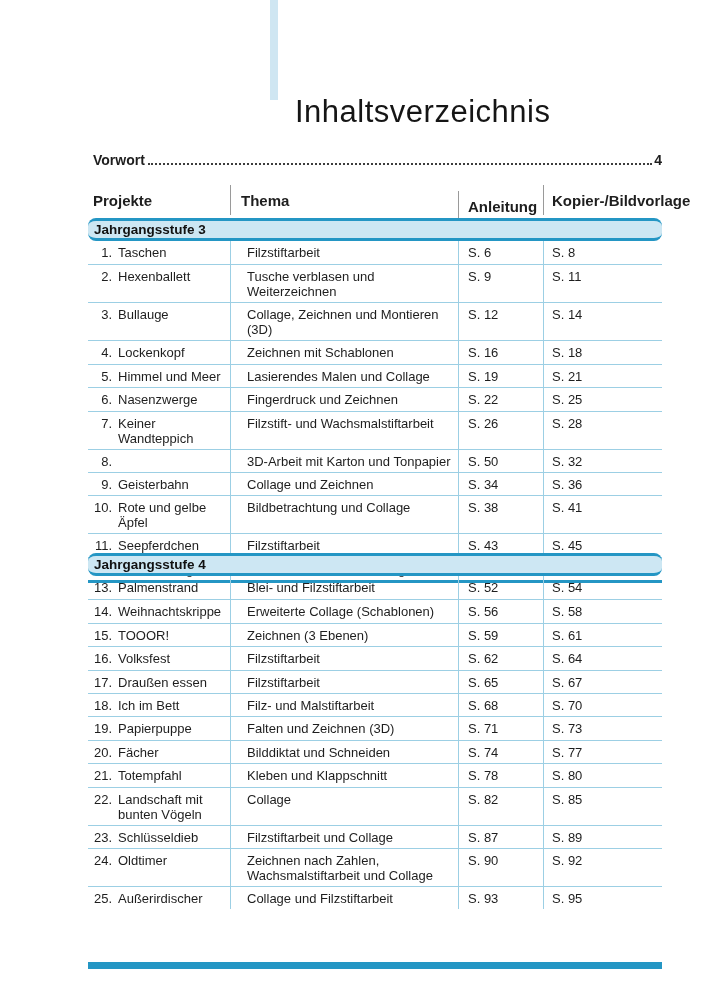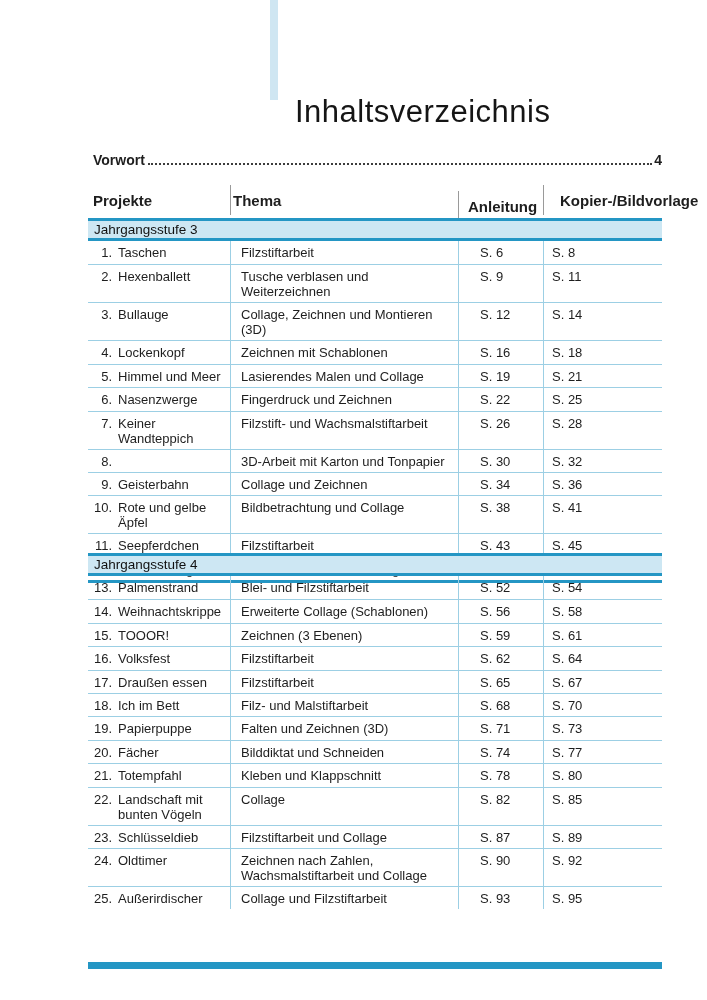--- a/index.html
+++ b/index.html
@@ -20,38 +20,38 @@
 
   
   .vorwort{position:absolute;left:88px;top:152px;width:574px;display:flex;align-items:flex-end;font-size:14px;font-weight:bold;justify-content:space-between;}
   .vorwort .v-label{padding-left:5px;}
   .leader{flex:1;border-bottom:2px dotted #3c3c3c;margin:0 2px 3px 3px;height:1px;}
 
   
   .col-header{position:absolute;left:88px;top:185px;width:574px;height:30px;display:grid;grid-template-columns:142px 228px 85px 119px;align-items:center;font-size:15px;font-weight:bold;}
   .hcell{height:100%;display:flex;align-items:center;box-sizing:border-box;}
   .hcell.h-projekte{padding-left:5px;}
-  .hcell.h-thema{padding-left:2px;border-left:1.5px solid var(--hdr-sep);}
+  .hcell.h-thema{padding-left:10px;border-left:1.5px solid var(--hdr-sep);}
   .hcell.h-anleitung{padding-left:9px;border-left:1.5px solid var(--hdr-sep);margin-top:12px;}
-  .hcell.h-vorlage{padding-left:16px;border-left:1.5px solid var(--hdr-sep);}
+  .hcell.h-vorlage{padding-left:8px;border-left:1.5px solid var(--hdr-sep);}
 
   
   .section{position:absolute;left:88px;width:574px;}
   .section-1{top:218px;}
   .section-2{top:553px;}
-  .band{box-sizing:border-box;height:23px;border-top:3px solid var(--accent-border);border-bottom:3px solid var(--accent-border);background:var(--band-fill);display:flex;align-items:center;padding-left:6px;font-size:13.5px;font-weight:normal;color:#111;}
+  .band{box-sizing:border-box;height:23px;border-top:3px solid var(--accent-border);border-bottom:3px solid var(--accent-border);background:var(--band-fill);display:flex;align-items:center;padding-left:6px;font-size:13.5px;font-weight:bold;color:#111;border-radius:8px;}
   .section-1 .rows{border-bottom:3px solid var(--accent-border);}
   .row{display:grid;grid-template-columns:142px 228px 85px 119px;min-height:23.4px;box-sizing:border-box;align-items:stretch;font-size:13px;line-height:15px;}
   .row + .row{border-top:1.5px solid var(--row-line);}
   .cell{box-sizing:border-box;padding:4px 4px 3px 0;}
   .c-project{display:flex;padding-left:4px;}
   .num{flex:0 0 20px;text-align:right;margin-right:6px;}
   .pname{flex:1;white-space:pre-line;}
-  .c-thema{padding-left:10px;border-left:1.5px solid var(--row-line);white-space:pre-line;}
-  .c-anleitung{padding-left:21px;border-left:1.5px solid var(--row-line);}
+  .c-thema{padding-left:16px;border-left:1.5px solid var(--row-line);white-space:pre-line;}
+  .c-anleitung{padding-left:9px;border-left:1.5px solid var(--row-line);}
   .c-vorlage{padding-left:8px;border-left:1.5px solid var(--row-line);}
 
   
   .footer-rule{position:absolute;left:88px;top:962px;width:574px;height:7px;background:var(--accent-border);}
 </style>
 </head>
 <body>
 
 <div class="page">
 
@@ -143,21 +143,21 @@
     <div class="cell c-thema">Filzstift- und Wachsmalstiftarbeit</div>
     <div class="cell c-anleitung">S. 26</div>
     <div class="cell c-vorlage">S. 28</div>
   </div>
 
   <div class="row">
     <div class="cell c-project">
       <span class="num">8.</span>
     </div>
     <div class="cell c-thema">3D-Arbeit mit Karton und Tonpapier</div>
-    <div class="cell c-anleitung">S. 30</div>
+    <div class="cell c-anleitung">S. 50</div>
     <div class="cell c-vorlage">S. 32</div>
   </div>
 
   <div class="row">
     <div class="cell c-project">
       <span class="num">9.</span>
       <span class="pname">Geisterbahn</span>
     </div>
     <div class="cell c-thema">Collage und Zeichnen</div>
     <div class="cell c-anleitung">S. 34</div>

